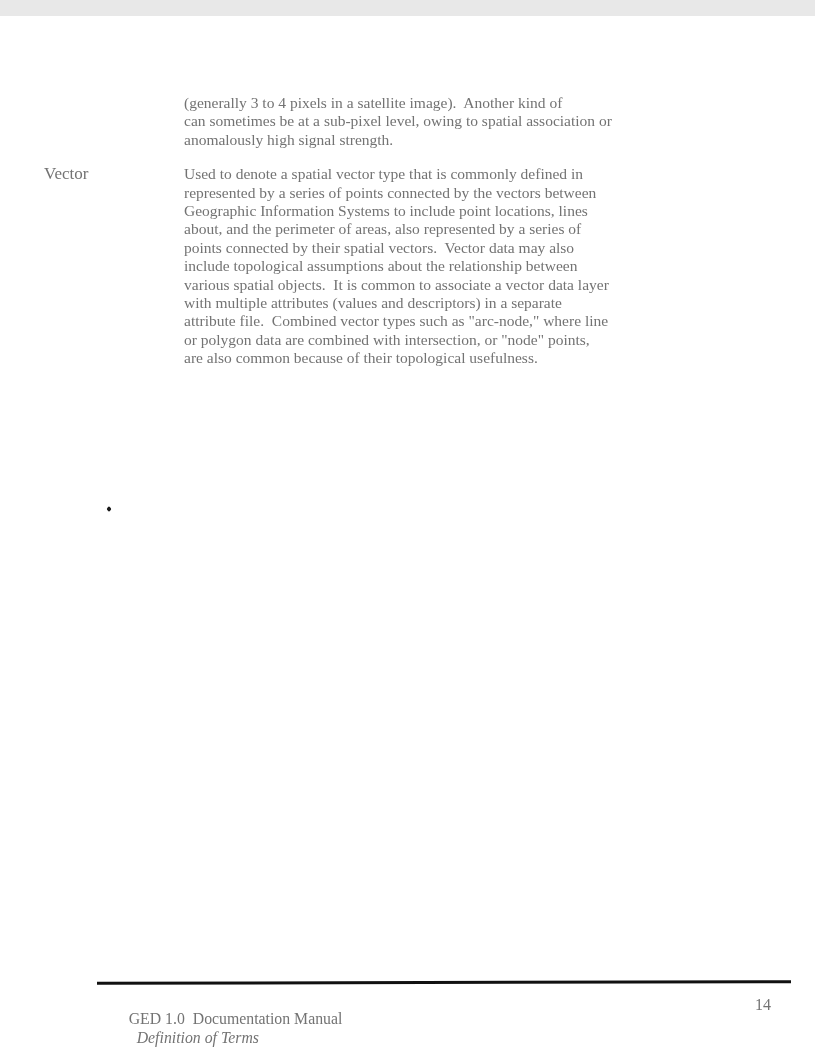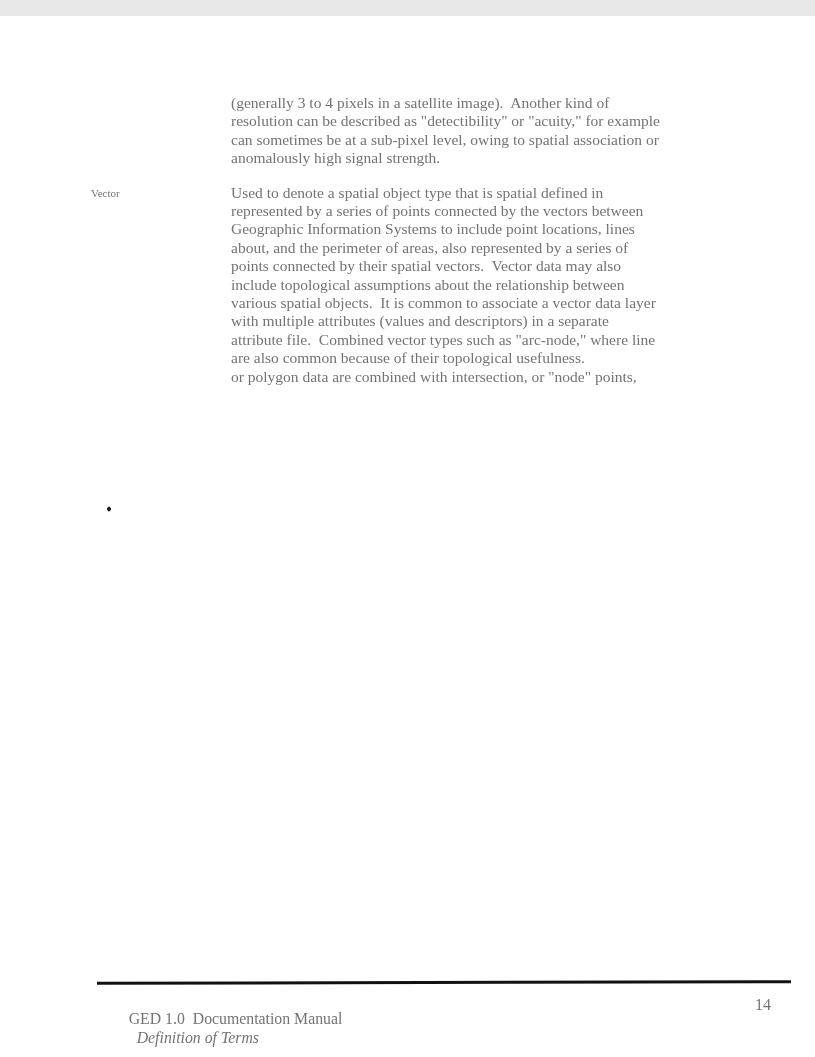--- a/index.html
+++ b/index.html
@@ -22,23 +22,23 @@
     top: 78px;
     left: 0;
     right: 0;
   }
   .entry {
     display: flex;
     margin-bottom: 16px;
   }
   .term {
     width: 140px;
-    padding-left: 91px;
+    padding-left: 44px;
     flex: 0 0 auto;
-    font-size: 11px;
+    font-size: 17px;
     line-height: 18.4px;
     white-space: pre;
   }
   .definition {
     flex: 1 1 auto;
     font-size: 15.5px;
     line-height: 18.4px;
   }
   .definition div {
     white-space: pre;
@@ -91,40 +91,39 @@
 <body>
 
 <div class="page">
 
   <div class="entries">
 
     <div class="entry">
       <div class="term"></div>
       <div class="definition">
           <div>(generally 3 to 4 pixels in a satellite image).  Another kind of</div>
-          <div>resolution can be described as "detectibility" or "acuity," for example</div>
           <div>can sometimes be at a sub-pixel level, owing to spatial association or</div>
           <div>anomalously high signal strength.</div>
         </div>
     </div>
 
     <div class="entry">
       <div class="term">Vector</div>
       <div class="definition">
-          <div>Used to denote a spatial object type that is spatial defined in</div>
+          <div>Used to denote a spatial vector type that is commonly defined in</div>
           <div>represented by a series of points connected by the vectors between</div>
           <div>Geographic Information Systems to include point locations, lines</div>
           <div>about, and the perimeter of areas, also represented by a series of</div>
           <div>points connected by their spatial vectors.  Vector data may also</div>
           <div>include topological assumptions about the relationship between</div>
           <div>various spatial objects.  It is common to associate a vector data layer</div>
           <div>with multiple attributes (values and descriptors) in a separate</div>
           <div>attribute file.  Combined vector types such as "arc-node," where line</div>
+          <div>or polygon data are combined with intersection, or "node" points,</div>
           <div>are also common because of their topological usefulness.</div>
-          <div>or polygon data are combined with intersection, or "node" points,</div>
         </div>
     </div>
 
   </div>
 
   <div class="ink-speck"></div>
 
   <div>
     <div class="footer-rule"></div>
     <div class="footer-text">

